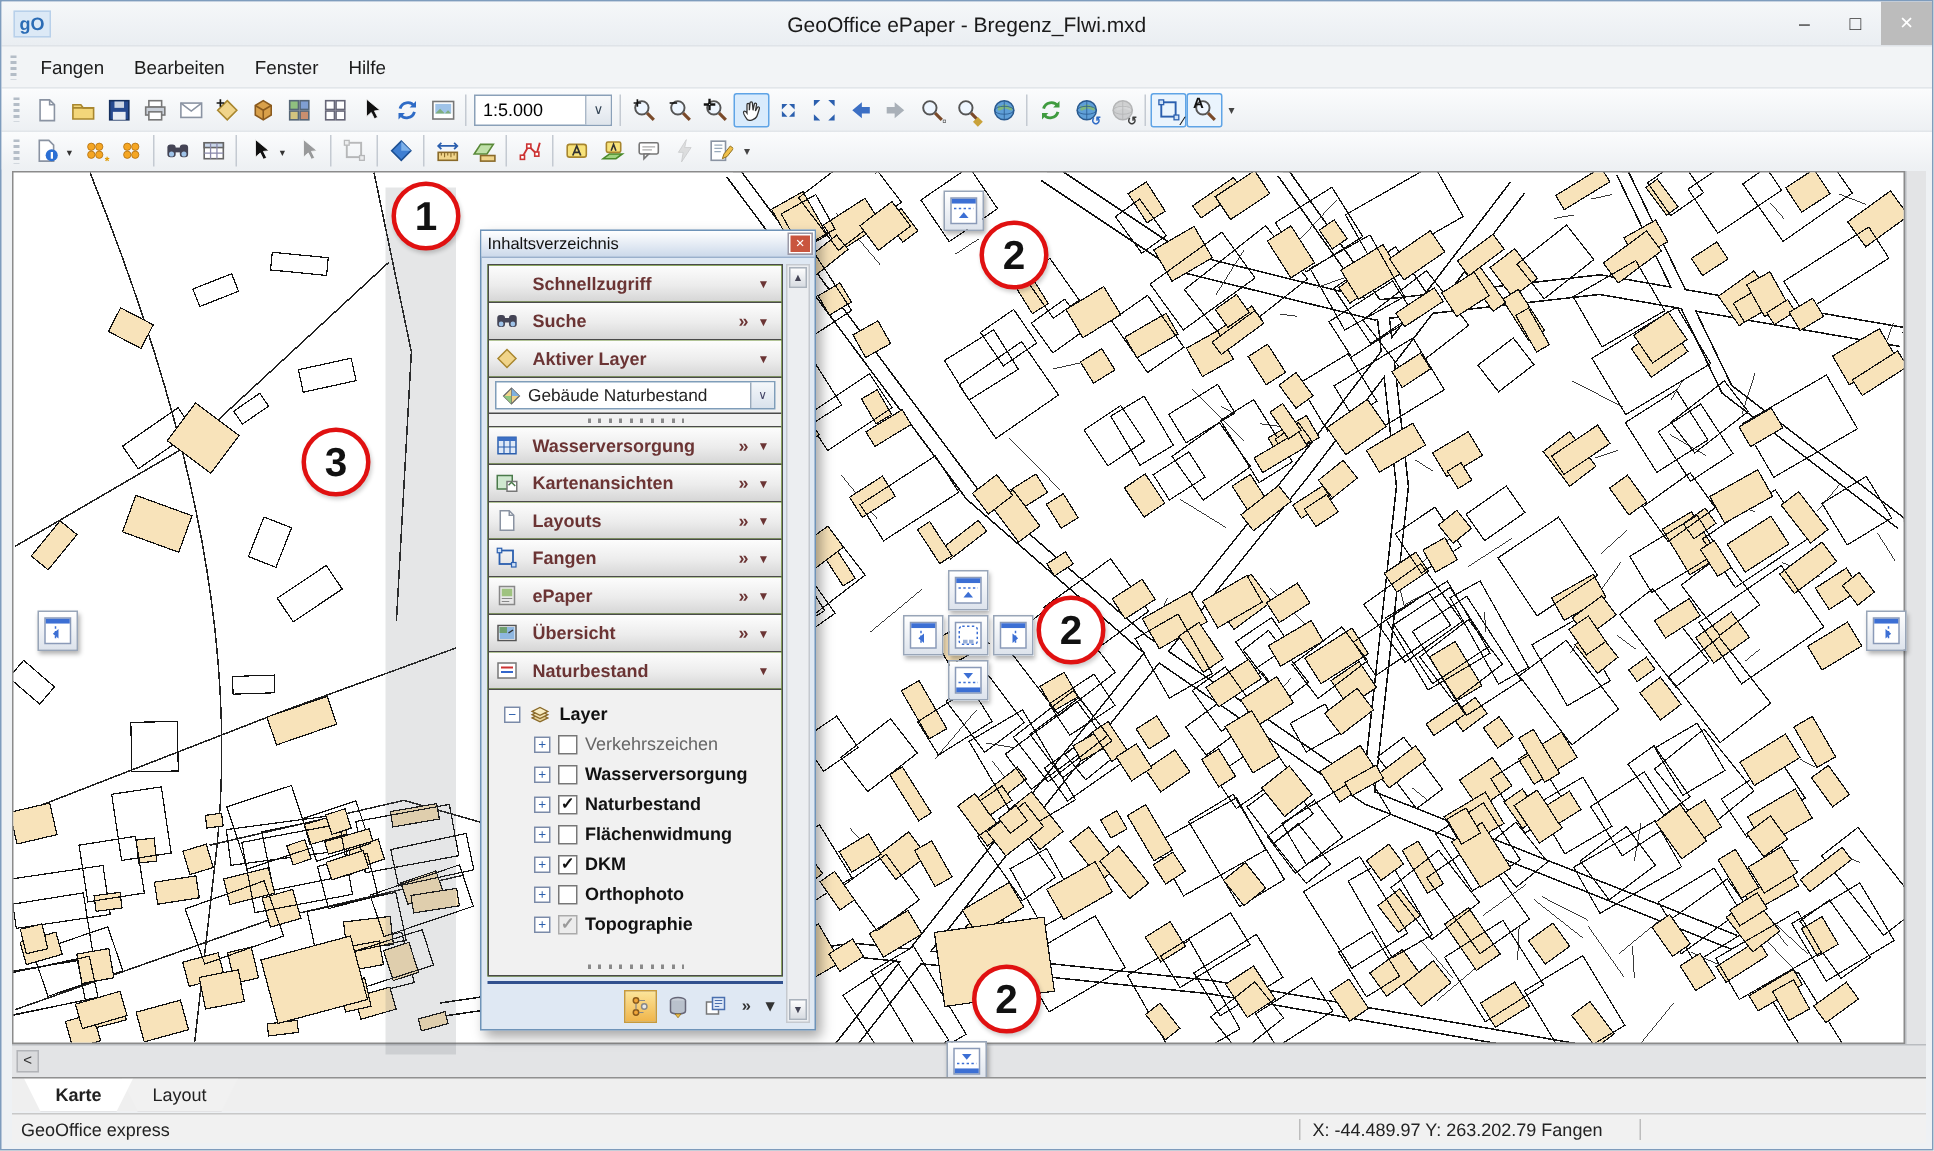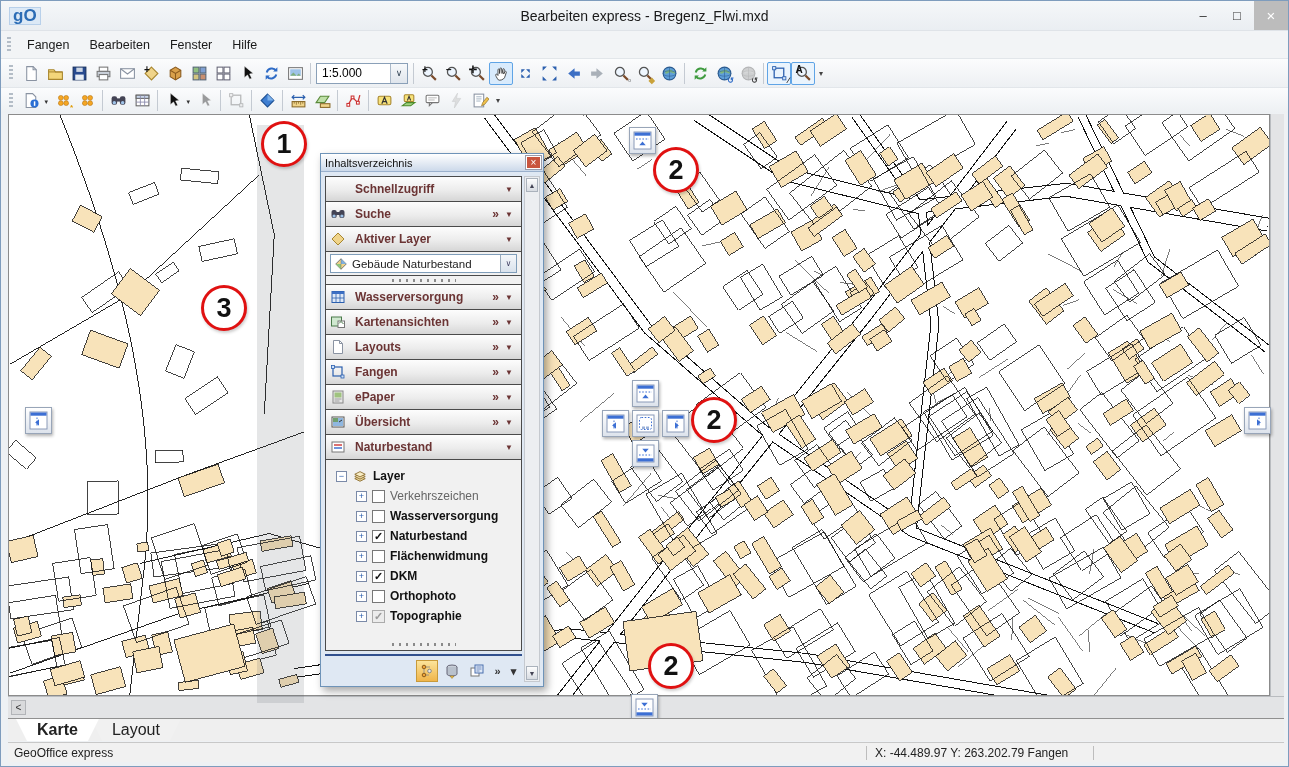--- a/index.html
+++ b/index.html
@@ -1,21 +1,21 @@
 <!DOCTYPE html>
 <html><head>
 <meta charset="utf-8">
 <style>
   html,body{margin:0;padding:0;background:#c8ccd2;font-family:"Liberation Sans",sans-serif;}
   *{box-sizing:border-box;}
   #win{position:relative;width:1289px;height:767px;background:#eef1f4;border:1px solid #7e9cbd;overflow:hidden;}
 
   
   .titlebar{height:30px;display:flex;align-items:center;background:linear-gradient(#f5f7f9,#eaeef2);border-bottom:1px solid #dfe3e8;position:relative;}
-  .logo{margin-left:8px;font-size:17px;font-weight:bold;color:#2b6cb5;background:#dce9f6;border:1px solid #b8d0ea;padding:0 3px;line-height:16px;z-index:2;}
+  .logo{margin-left:8px;font-size:12px;font-weight:bold;color:#2b6cb5;background:#dce9f6;border:1px solid #b8d0ea;padding:0 3px;line-height:16px;z-index:2;}
   .title{position:absolute;left:0;right:0;text-align:center;font-size:14px;color:#1a1a1a;}
   .winbtns{margin-left:auto;display:flex;height:100%;z-index:2;}
   .wbtn{width:34px;height:100%;display:flex;align-items:center;justify-content:center;font-size:13px;color:#333;}
   .wbtn.close{background:#bcbcbc;color:#fff;font-size:15px;}
 
   
   .menubar{height:27px;display:flex;align-items:center;background:#f2f4f6;}
   .grip{width:4px;height:16px;margin:0 6px 0 6px;background:repeating-linear-gradient(180deg,#b4bdc7 0 2px,transparent 2px 4px);}
   .mitem{padding:0 10px;font-size:12.5px;color:#1a1a1a;}
   .toolbar{display:flex;align-items:center;background:linear-gradient(#fbfcfd,#edf0f3);padding:0 2px;}
@@ -84,21 +84,21 @@
   .trow .ic{width:16px;height:14px;}
   .exp{width:11px;height:11px;border:1px solid #7a8aa8;background:#fff;font-size:9px;line-height:9px;text-align:center;color:#2b5fae;font-weight:normal;flex:0 0 auto;}
   .cb{width:13px;height:13px;border:1px solid #777;background:#fff;font-size:11px;line-height:11px;text-align:center;color:#111;flex:0 0 auto;}
   .cb.dis{color:#9a9a9a;border-color:#ababab;background:#ececec;}
   .tl.muted{color:#666;font-weight:normal;}
   .treedots{margin-top:auto;padding:3px 0 4px;display:flex;justify-content:center;}
   .treedots i{display:block;width:64px;height:3px;background:repeating-linear-gradient(90deg,#8a8a8a 0 2px,transparent 2px 7px);}
 
   
   .tabs{position:absolute;left:7px;top:717px;width:1276px;height:23px;background:#efefef;border-top:1px solid #909090;display:flex;align-items:stretch;padding-left:16px;}
-  .tab{position:relative;padding:0 21px;display:flex;align-items:center;font-size:16px;color:#222;background:#f1f1f1;clip-path:polygon(0 0,100% 0,calc(100% - 11px) 100%,11px 100%);margin-left:-8px;filter:drop-shadow(1px 1px 0 #8f8f8f) drop-shadow(-1px 0 0 #8f8f8f);}
+  .tab{position:relative;padding:0 21px;display:flex;align-items:center;font-size:12px;color:#222;background:#f1f1f1;clip-path:polygon(0 0,100% 0,calc(100% - 11px) 100%,11px 100%);margin-left:-8px;filter:drop-shadow(1px 1px 0 #8f8f8f) drop-shadow(-1px 0 0 #8f8f8f);}
   .tab.active{background:#ffffff;font-weight:bold;z-index:2;}
   .status{position:absolute;left:7px;top:741px;width:1276px;height:20px;background:#f1f1f1;border-top:1px solid #c8c8c8;display:flex;align-items:center;font-size:12px;color:#222;}
   .stx{flex:1;padding-left:6px;}
   .ssep{width:1px;height:14px;background:#bdbdbd;}
   .scoord{width:226px;padding-left:8px;}
   .send{width:190px;}
   #defs{position:absolute;width:0;height:0;overflow:hidden;}
 </style>
 </head>
 <body>
@@ -310,21 +310,21 @@
   <symbol id="cpy" viewBox="0 0 16 16">
       <rect x="2" y="5" width="8" height="8" fill="#fff" stroke="#777"></rect>
       <rect x="6" y="2" width="8" height="8" fill="#dfe9f7" stroke="#4a6fae"></rect>
       <path d="M7.5 4h5M7.5 6h5M7.5 8h3" stroke="#4a6fae" stroke-width=".7"></path>
     </symbol>
 </svg>
 
 <div id="win">
   <div class="titlebar">
     <span class="logo">gO</span>
-    <div class="title">Bearbeiten express - Bregenz_Flwi.mxd</div>
+    <div class="title">GeoOffice ePaper - Bregenz_Flwi.mxd</div>
     <div class="winbtns">
       <span class="wbtn">–</span>
       <span class="wbtn">□</span>
       <span class="wbtn close">×</span>
     </div>
   </div>
 
   <div class="menubar">
     <span class="grip"></span>
     <div id="menu" style="display:flex;">

